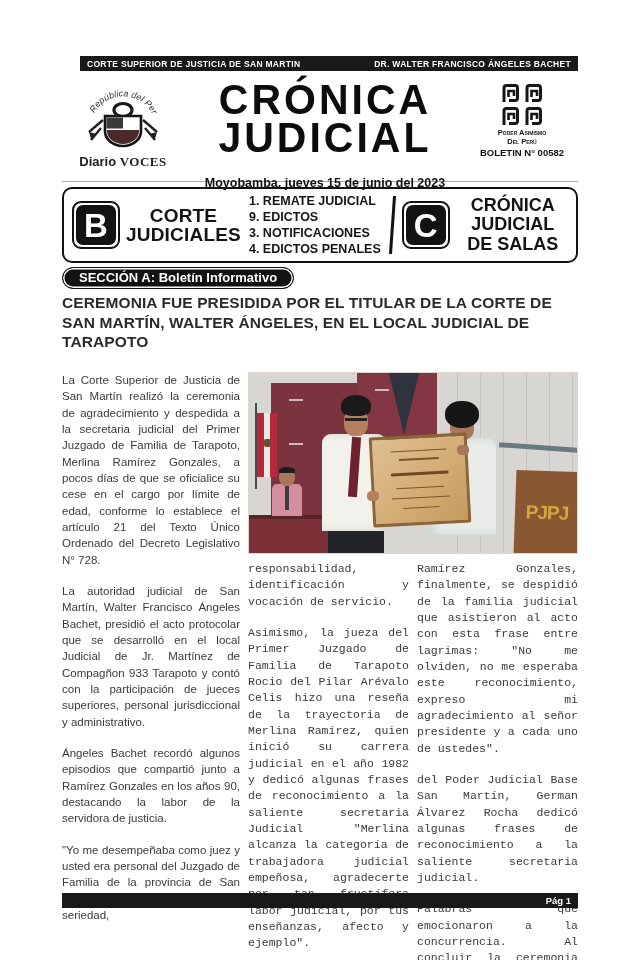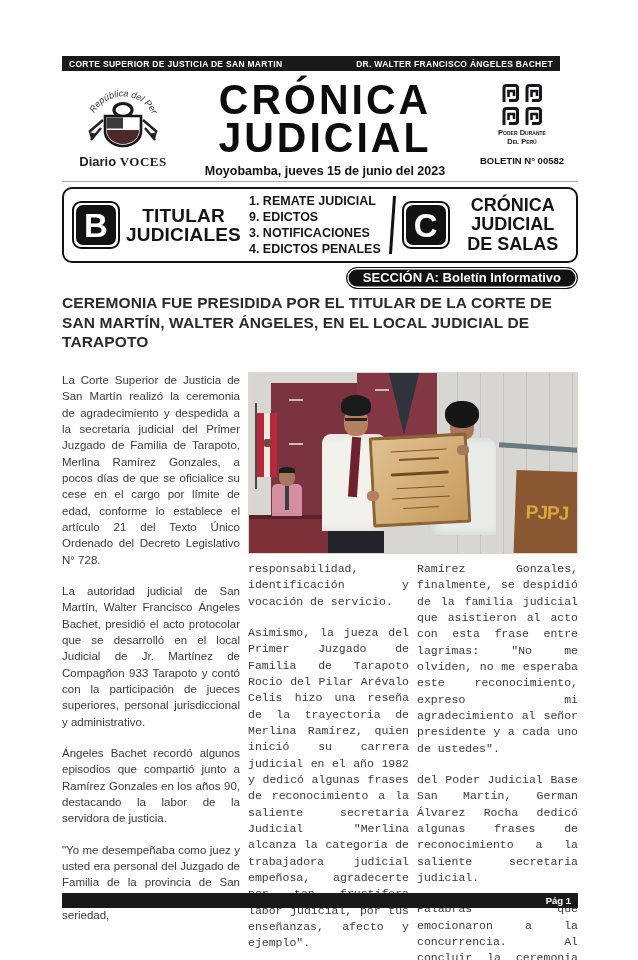--- a/index.html
+++ b/index.html
@@ -1,58 +1,58 @@
 <!DOCTYPE html>
 <html><head>
 <meta charset="utf-8">
 <style>
   html,body{margin:0;padding:0;background:#ffffff;}
   .page{position:relative;width:638px;height:960px;background:#ffffff;overflow:hidden;
         font-family:"Liberation Sans",sans-serif;color:#222;}
   .content{position:absolute;left:62px;top:56px;width:516px;}
 
   
-  .topbar{width:498px;height:15px;background:#191919;display:flex;
+  .topbar{margin-left:18px;width:498px;height:15px;background:#191919;display:flex;
           justify-content:space-between;align-items:center;padding:0 7px;box-sizing:border-box;}
   .topbar span{color:#fff;font-size:8.5px;font-weight:bold;letter-spacing:.3px;white-space:nowrap;}
 
   
   .masthead{display:flex;margin-top:9px;height:96px;align-items:stretch;}
   .brand{width:122px;text-align:center;}
   .brand svg{display:block;margin:0 auto;}
   .brand-line{font-size:13px;font-weight:bold;margin-top:-2px;}
   .brand-line .voces{font-family:Liberation Serif, serif;font-weight:900;letter-spacing:.5px;}
   .mast-center{flex:1;text-align:center;}
   .mast-title{font-size:41px;line-height:.93;font-weight:900;letter-spacing:3px;color:#0c0c0c;
               transform:scaleY(1.04);}
-  .dateline{font-size:12.5px;font-weight:bold;margin-top:8px;color:#111;}
+  .dateline{font-size:12.5px;font-weight:bold;margin-top:20px;color:#111;}
   .pj-block{width:112px;text-align:center;}
   .pj-grid{display:grid;grid-template-columns:22px 22px;grid-gap:1px;justify-content:center;margin-top:2px;}
   .pj-name{font-size:7.5px;font-weight:bold;font-variant:small-caps;line-height:1.15;color:#15161a;margin-top:2px;}
-  .bulletin{font-size:9.5px;font-weight:bold;margin-top:9px;color:#111;}
+  .bulletin{font-size:9.5px;font-weight:bold;margin-top:1px;color:#111;}
 
   .thin-rule{height:1px;background:#aaa;margin-top:5px;}
 
   
   .bc-box{margin-top:5px;border:2.5px solid #121212;border-radius:10px;height:76px;
           display:flex;align-items:center;padding:0 8px;box-sizing:border-box;}
   .badge{border:2px solid #121212;border-radius:9px;padding:2px;background:#fff;}
   .badge .inner{width:40px;height:40px;background:#121212;border-radius:7px;color:#fff;
                 font-weight:900;font-size:33px;display:flex;align-items:center;justify-content:center;
                 line-height:1;}
   .bc-label{font-size:19px;font-weight:900;line-height:1.02;text-align:center;letter-spacing:.2px;
             color:#141414;margin:0 6px;}
   .bc-list{list-style:none;margin:0 2px;padding:0;font-size:12.5px;font-weight:bold;line-height:1.3;
            color:#141414;white-space:nowrap;}
   .bc-divider{width:3px;height:58px;background:#121212;margin:0 8px;transform:skewX(-4deg);}
   .c-label{font-size:18px;font-weight:900;line-height:1.08;text-align:center;color:#141414;
            margin-left:8px;flex:1;}
 
   
-  .pill-row{text-align:right;margin-top:4px;}
+  .pill-row{text-align:left;margin-top:4px;}
   .pill{display:inline-block;background:#121212;color:#fff;font-size:13px;font-weight:bold;
         padding:2px 16px 3px;border-radius:11px;box-shadow:inset 0 0 0 1.5px #fff;
         border:1.5px solid #121212;}
 
   .headline{margin-top:4px;font-size:15.5px;font-weight:bold;line-height:1.27;color:#2b2b2b;
             letter-spacing:.1px;}
 
   
   .body-grid{display:flex;margin-top:20px;gap:8px;}
   .colA{width:178px;}
@@ -163,34 +163,34 @@
           <svg width="22" height="22" viewBox="0 0 22 22">
               <use href="#pjglyph"></use>
             </svg>
           <svg width="22" height="22" viewBox="0 0 22 22">
               <use href="#pjglyph"></use>
             </svg>
           <svg width="22" height="22" viewBox="0 0 22 22">
               <use href="#pjglyph"></use>
             </svg>
         </div>
-        <div class="pj-name">Poder Durante</div>
+        <div class="pj-name">Poder Asimismo</div>
         <div class="pj-name" style="margin-top:0">Del Perú</div>
         <div class="bulletin">BOLETIN N° 00582</div>
       </div>
     </div>
 
     <div class="thin-rule"></div>
 
     <div class="bc-box">
       <div class="badge">
         <div class="inner">B</div>
       </div>
       <div class="bc-label">
-        <div>TITULAR</div>
+        <div>CORTE</div>
         <div>JUDICIALES</div>
       </div>
       <ul class="bc-list">
         <li>1. REMATE JUDICIAL</li>
         <li>9. EDICTOS</li>
         <li>3. NOTIFICACIONES</li>
         <li>4. EDICTOS PENALES</li>
       </ul>
       <div class="bc-divider"></div>
       <div class="badge">

